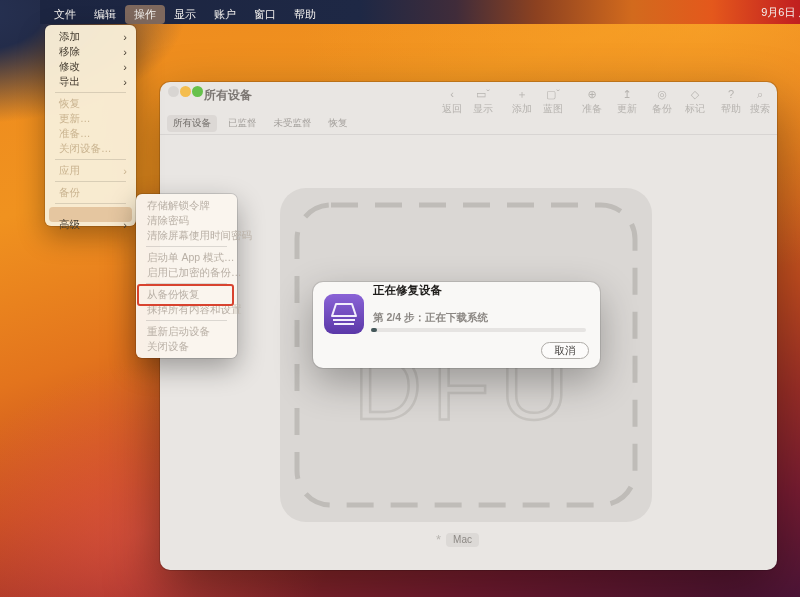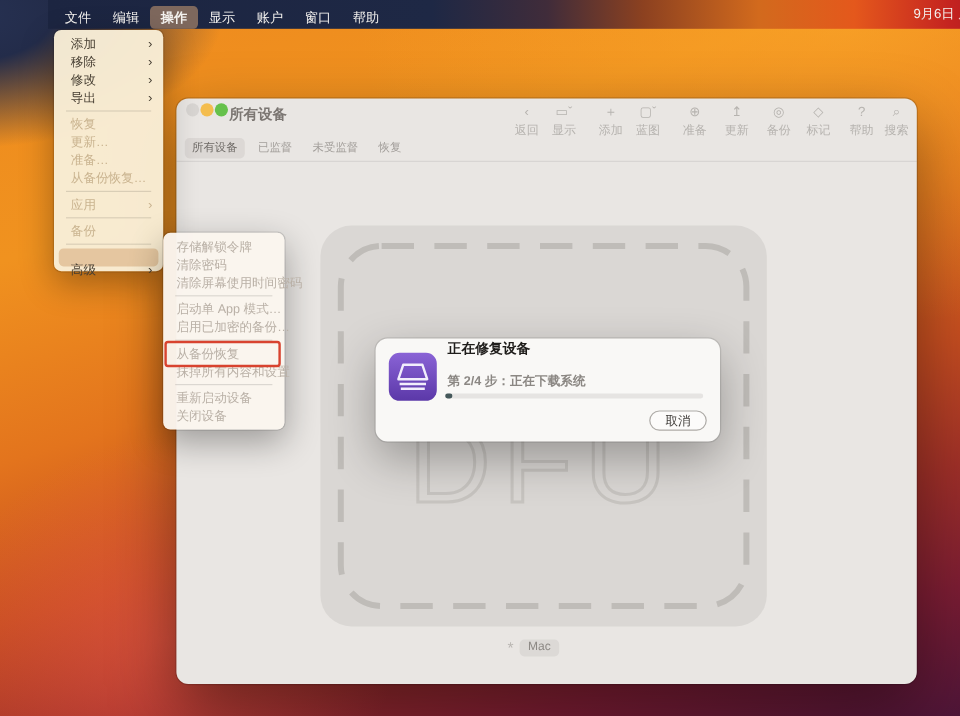--- a/index.html
+++ b/index.html
@@ -16,21 +16,21 @@
   }
   .wall-ridge { position:absolute; left:-140px; bottom:-170px; width:560px; height:470px;
     background:radial-gradient(closest-side, rgba(242,92,80,.5), rgba(242,92,80,0) 72%);
     transform:rotate(-18deg); }
 
   
   .menubar { position:absolute; left:0; top:0; width:800px; height:24px; z-index:6;
     background:linear-gradient(90deg,#1c2541 0%,#1e2845 40%,#402c3a 52%,#8c4120 62%,#d26a1d 74%,#e4581c 84%,#c42320 94%,#a9151f 100%);
     display:flex; align-items:flex-end; color:#f4f2ef; font-size:11px; padding-left:5px;margin-left:40px; }
   .mb-item { padding:2px 9px; border-radius:4px; white-space:nowrap; }
-  .mb-item.active { background:rgba(224,170,120,.5);font-weight:bold; }
+  .mb-item.active { background:rgba(224,170,120,.5); }
   .mb-clock { position:absolute; right:-5px; top:0; line-height:24px; font-size:11px; white-space:nowrap; }
 
   
   .menu-panel { position:absolute; z-index:7; border-radius:6px;
     box-shadow:0 10px 28px rgba(0,0,0,.33), 0 0 0 1px rgba(0,0,0,.12);
     padding:4px 0; font-size:10.5px; }
   .action-menu { left:45px; top:25px; width:91px; background:rgba(248,237,214,.97); }
   .sub-menu    { left:136px; top:194px; width:101px; background:rgba(250,245,238,.97); }
   .mi { height:15px; display:flex; align-items:center; padding:0 9px 0 14px; white-space:nowrap; }
   .mi .lbl { flex:1; }
@@ -41,21 +41,21 @@
   .sub-menu .mi.dis { color:#b9b0a6; }
   .mi.hl { position:relative; }
   .mi.hl::before { content:""; position:absolute; inset:0 4px; background:rgba(196,140,82,.38); border-radius:4px; }
   .mi.hl > * { position:relative;margin-top:20px; }
   .msep { height:1px; background:rgba(0,0,0,.12); margin:3px 10px; }
 
   .red-box { position:absolute; left:137px; top:284px; width:97px; height:22px; z-index:8;
     border:2px solid #d8432f; border-radius:3px; }
 
   
-  .window { position:absolute; left:147px; top:82px; width:617px; height:488px; z-index:1;
+  .window { position:absolute; left:160px; top:82px; width:617px; height:488px; z-index:1;
     background:#e9e6e3; border-radius:10px; box-shadow:0 22px 55px rgba(0,0,0,.42), 0 0 0 1px rgba(0,0,0,.15);text-decoration:underline; }
   .whead { position:absolute; left:0; top:0; right:0; height:53px; border-bottom:1px solid rgba(0,0,0,.07); }
   .tl { position:absolute; top:4px; width:11px; height:11px; border-radius:50%; }
   .tl.r { left:8px;  background:#d8d5d2; }
   .tl.y { left:20px; background:#f4bd4e; }
   .tl.g { left:32px; background:#66c14b; }
   .wtitle { position:absolute; left:44px; top:5px; font-size:12px; font-weight:700; color:#7b7672; }
 
   .titem { position:absolute; top:6px; width:34px; display:flex; flex-direction:column; align-items:center;
            color:#b6b3af; }
@@ -219,21 +219,21 @@
     <div class="mi dis">
       <span class="lbl">恢复</span>
     </div>
     <div class="mi dis">
       <span class="lbl">更新…</span>
     </div>
     <div class="mi dis">
       <span class="lbl">准备…</span>
     </div>
     <div class="mi dis">
-      <span class="lbl">从备份恢复…</span>
+      <span class="lbl">关闭设备…</span>
     </div>
     <div class="msep"></div>
     <div class="mi dis">
       <span class="lbl">应用</span>
       <span class="arr">›</span>
     </div>
     <div class="msep"></div>
     <div class="mi dis">
       <span class="lbl">备份</span>
     </div>

